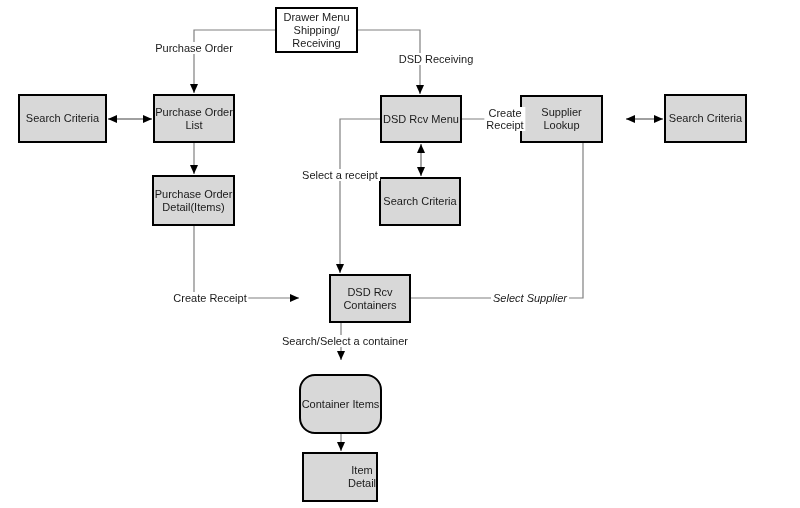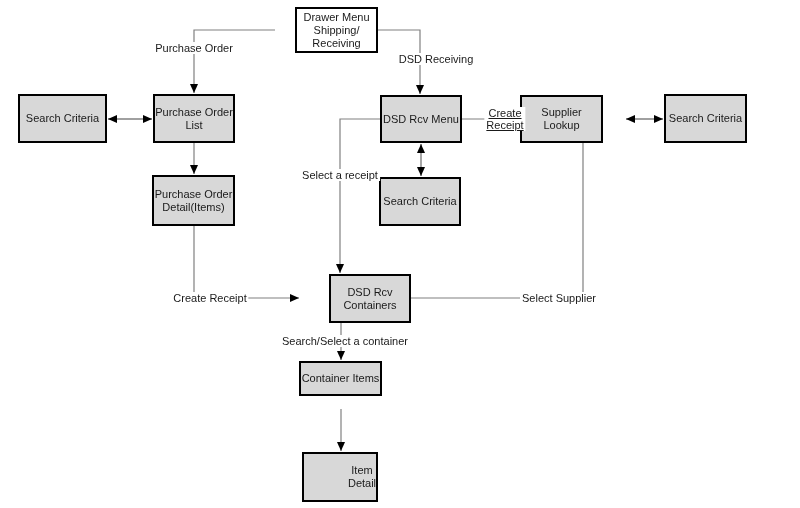--- a/index.html
+++ b/index.html
@@ -69,21 +69,21 @@
     <path class="wire" d="M462,119 L541,119" marker-end="url(#arw)"></path>
     <path class="wire double" d="M626,119 L663,119" marker-start="url(#arw)" marker-end="url(#arw)"></path>
     <path class="wire" d="M194,143 L194,174" marker-end="url(#arw)"></path>
     <path class="wire" d="M194,226 L194,298 L299,298" marker-end="url(#arw)"></path>
     <path class="wire" d="M380,119 L340,119 L340,273" marker-end="url(#arw)"></path>
     <path class="wire" d="M583,143 L583,298 L383,298" marker-end="url(#arw)"></path>
     <path class="wire" d="M341,323 L341,360" marker-end="url(#arw)"></path>
     <path class="wire" d="M341,409 L341,451" marker-end="url(#arw)"></path>
   </svg>
 
-  <div class="node white" style="left:275px; top:7px; width:83px; height:46px;margin-left:20px;">
+  <div class="node white" style="left:275px; top:7px; width:83px; height:46px;">
     <span>Drawer Menu
 Shipping/
 Receiving</span>
   </div>
 
   <div class="node" style="left:18px; top:94px; width:89px; height:49px;">
     <span>Search Criteria</span>
   </div>
 
   <div class="node" style="left:153px; top:94px; width:82px; height:49px;">
@@ -110,30 +110,30 @@
 
   <div class="node" style="left:379px; top:177px; width:82px; height:49px;">
     <span>Search Criteria</span>
   </div>
 
   <div class="node" style="left:300px; top:274px; width:82px; height:49px;margin-left:29px;">
     <span>DSD Rcv
 Containers</span>
   </div>
 
-  <div class="node" style="left:299px; top:361px; width:83px; height:35px;">
+  <div class="node" style="left:299px; top:374px; width:83px; height:60px;border-radius:16px;">
     <span>Container Items</span>
   </div>
 
   <div class="node" style="left:302px; top:452px; width:76px; height:50px;padding-left:44px;">
     <span>Item Detail</span>
   </div>
 
   <span class="elabel" style="left:194px; top:48px;">Purchase Order</span>
   <span class="elabel" style="left:420px; top:59px;margin-left:16px;">DSD Receiving</span>
-  <span class="elabel" style="left:505px; top:119px;text-decoration:underline;">Create
+  <span class="elabel" style="left:505px; top:119px;">Create
 Receipt</span>
   <span class="elabel" style="left:340px; top:175px;">Select a receipt</span>
   <span class="elabel" style="left:210px; top:298px;">Create Receipt</span>
-  <span class="elabel" style="left:559px; top:298px;">Select Supplier</span>
+  <span class="elabel" style="left:530px; top:298px;font-style:italic;">Select Supplier</span>
   <span class="elabel" style="left:345px; top:341px;">Search/Select a container</span>
 
 </div>
 
 </body></html>

